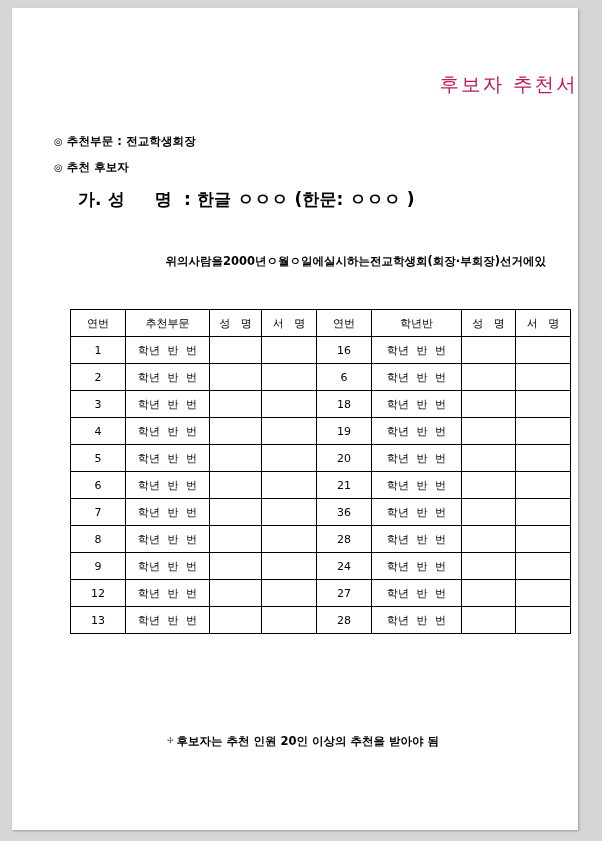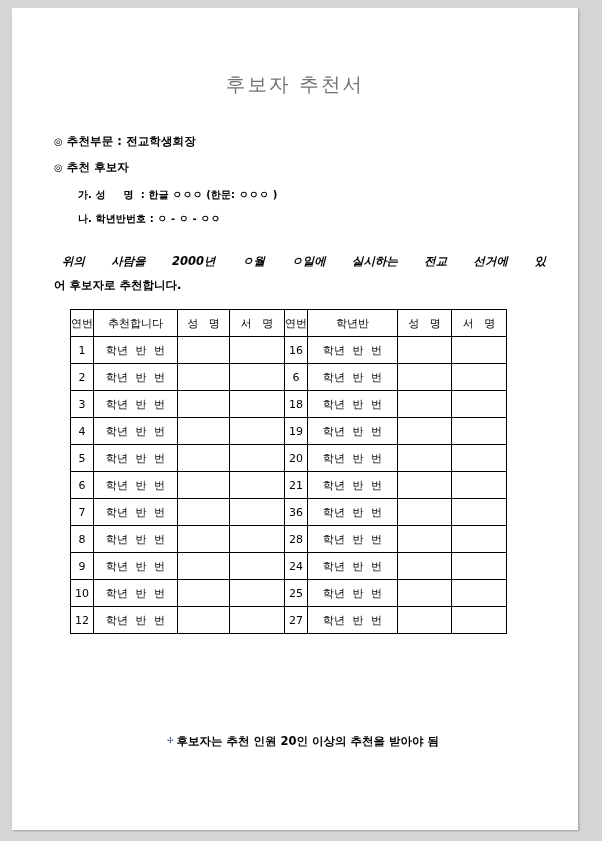--- a/index.html
+++ b/index.html
@@ -26,25 +26,25 @@
     background: #ffffff;
     box-shadow: 1px 1px 2px rgba(0,0,0,0.28);
   }
 
   
   .doc-title {
     position: absolute;
     left: 0;
     top: 63px;
     width: 100%;
-    text-align: center;
+    text-align: right;
     font-size: 19.5px;
     font-weight: 400;
     letter-spacing: 2.2px;
-    color: #737373;
+    color: #be185d;
     white-space: pre;
   }
 
   
   .bullet-line {
     position: absolute;
     left: 42px;
     font-size: 11.5px;
     font-weight: bold;
     color: #000;
@@ -60,21 +60,21 @@
     position: relative;
     top: -0.5px;
   }
   #bullet-1 { top: 126px; }
   #bullet-2 { top: 152px; }
 
   
   .sub-item {
     position: absolute;
     left: 66px;
-    font-size: 10px;
+    font-size: 17px;
     font-weight: bold;
     color: #000;
     white-space: pre;
     letter-spacing: 0.1px;
   }
   #sub-item-1 { top: 180px; }
   #sub-item-2 { top: 204px; }
 
   
   #body-paragraph {
@@ -82,24 +82,23 @@
     left: 42px;
     top: 241px;
     width: 492px;
     font-size: 11.5px;
     font-weight: bold;
     color: #000;
     line-height: 24px;
   }
   .para-line-1 {
     display: flex;
-    justify-content: space-between;
+    justify-content: flex-end;
     white-space: pre;
     padding-left: 8px;
-    font-style: italic;
   }
   .para-line-2 {
     white-space: pre;
   }
 
   
   #recommend-table {
     position: absolute;
     left: 58px;
     top: 301px;
@@ -113,21 +112,21 @@
     padding: 0;
     text-align: center;
     vertical-align: middle;
     font-size: 11px;
     font-weight: normal;
     color: #000;
     white-space: pre;
     line-height: 1;
   }
   #recommend-table th { font-weight: normal; }
-  .col-no      { width: 23px; }
+  .col-no      { width: 55px; }
   .col-class-l { width: 84px; }
   .col-name    { width: 52px; }
   .col-sign    { width: 55px; }
   .col-class-r { width: 90px; }
   .col-name-r  { width: 54px; }
   .col-sign-r  { width: 55px; }
   .cell-class  { letter-spacing: 0.2px; }
 
   
   #footnote {
@@ -160,32 +159,30 @@
     <span>추천부문 : 전교학생회장</span>
   </div>
 
   <div class="bullet-line" id="bullet-2">
     <span class="bullet-glyph">◎</span>
     <span>추천 후보자</span>
   </div>
 
   <div class="sub-item" id="sub-item-1">가. 성     명  : 한글 ㅇㅇㅇ (한문: ㅇㅇㅇ )</div>
 
-  <div class="sub-item" id="sub-item-2">나. 학년반번호 : ㅇ - ㅇ - ㅇㅇ</div>
 
   <div id="body-paragraph">
-    <div class="para-line-1"><span>위의</span><span>사람을</span><span>2000년</span><span>ㅇ월</span><span>ㅇ일에</span><span>실시하는</span><span>전교</span><span>선거에</span><span>있</span></div>
-    <div class="para-line-2">어 후보자로 추천합니다.</div>
+    <div class="para-line-1"><span>위의</span><span>사람을</span><span>2000년</span><span>ㅇ월</span><span>ㅇ일에</span><span>실시하는</span><span>전교</span><span>학생회(회장·부회장)</span><span>선거에</span><span>있</span></div>
   </div>
 
   <table id="recommend-table">
     <thead>
       <tr>
         <th class="col-no">연번</th>
-        <th class="col-class-l">추천합니다</th>
+        <th class="col-class-l">추천부문</th>
         <th class="col-name">성   명</th>
         <th class="col-sign">서   명</th>
         <th class="col-no">연번</th>
         <th class="col-class-r">학년반</th>
         <th class="col-name-r">성   명</th>
         <th class="col-sign-r">서   명</th>
       </tr>
     </thead>
     <tbody id="table-body">
         <tr>
@@ -272,35 +269,35 @@
           <td class="col-no">9</td>
           <td class="col-class-l cell-class">학년  반  번</td>
           <td class="col-name"></td>
           <td class="col-sign"></td>
           <td class="col-no">24</td>
           <td class="col-class-r cell-class">학년  반  번</td>
           <td class="col-name-r"></td>
           <td class="col-sign-r"></td>
         </tr>
         <tr>
-          <td class="col-no">10</td>
-          <td class="col-class-l cell-class">학년  반  번</td>
-          <td class="col-name"></td>
-          <td class="col-sign"></td>
-          <td class="col-no">25</td>
-          <td class="col-class-r cell-class">학년  반  번</td>
-          <td class="col-name-r"></td>
-          <td class="col-sign-r"></td>
-        </tr>
-        <tr>
           <td class="col-no">12</td>
           <td class="col-class-l cell-class">학년  반  번</td>
           <td class="col-name"></td>
           <td class="col-sign"></td>
           <td class="col-no">27</td>
+          <td class="col-class-r cell-class">학년  반  번</td>
+          <td class="col-name-r"></td>
+          <td class="col-sign-r"></td>
+        </tr>
+        <tr>
+          <td class="col-no">13</td>
+          <td class="col-class-l cell-class">학년  반  번</td>
+          <td class="col-name"></td>
+          <td class="col-sign"></td>
+          <td class="col-no">28</td>
           <td class="col-class-r cell-class">학년  반  번</td>
           <td class="col-name-r"></td>
           <td class="col-sign-r"></td>
         </tr>
       </tbody>
   </table>
 
   <div id="footnote">
     <span class="footnote-marker">✢</span><span>후보자는 추천 인원 20인 이상의 추천을 받아야 됨</span>
   </div>

